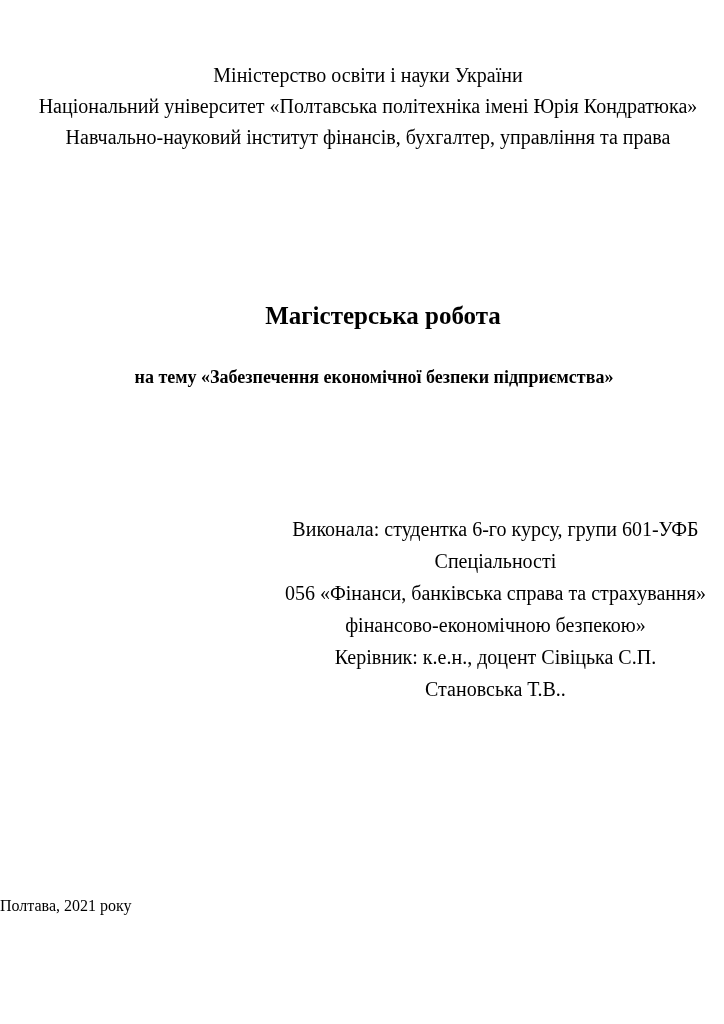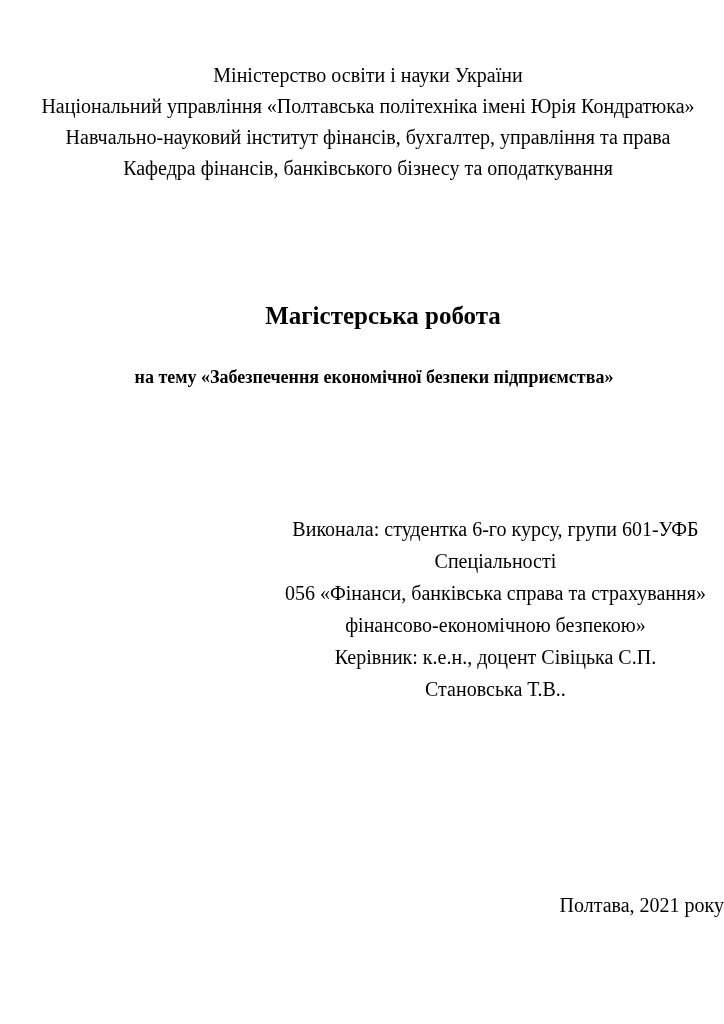--- a/index.html
+++ b/index.html
@@ -56,39 +56,38 @@
     text-align: center;
     font-size: 20px;
     line-height: 32px;
     font-weight: normal;
   }
   .footer-line {
     position: absolute;
     top: 890px;
     left: 0;
     right: 0;
-    text-align: right;
-    font-size: 20px;
+    text-align: left;
+    font-size: 16px;
     line-height: 31px;
     font-weight: normal;
   }
   .doc-line {
     white-space: nowrap;
   }
 </style>
 </head>
 <body>
 
 <div class="page">
 
   <div class="header-block">
     <div class="doc-line">Міністерство освіти і науки України</div>
-    <div class="doc-line">Національний управління «Полтавська політехніка імені Юрія Кондратюка»</div>
+    <div class="doc-line">Національний університет «Полтавська політехніка імені Юрія Кондратюка»</div>
     <div class="doc-line">Навчально-науковий інститут фінансів, бухгалтер, управління та права</div>
-    <div class="doc-line">Кафедра фінансів, банківського бізнесу та оподаткування</div>
   </div>
 
   <div class="thesis-title doc-line">Магістерська робота</div>
 
   <div class="thesis-topic doc-line">на тему «Забезпечення економічної безпеки підприємства»</div>
 
   <div class="author-block">
     <div class="doc-line">Виконала: студентка 6-го курсу, групи 601-УФБ</div>
     <div class="doc-line">Спеціальності</div>
     <div class="doc-line">056 «Фінанси, банківська справа та страхування»</div>

